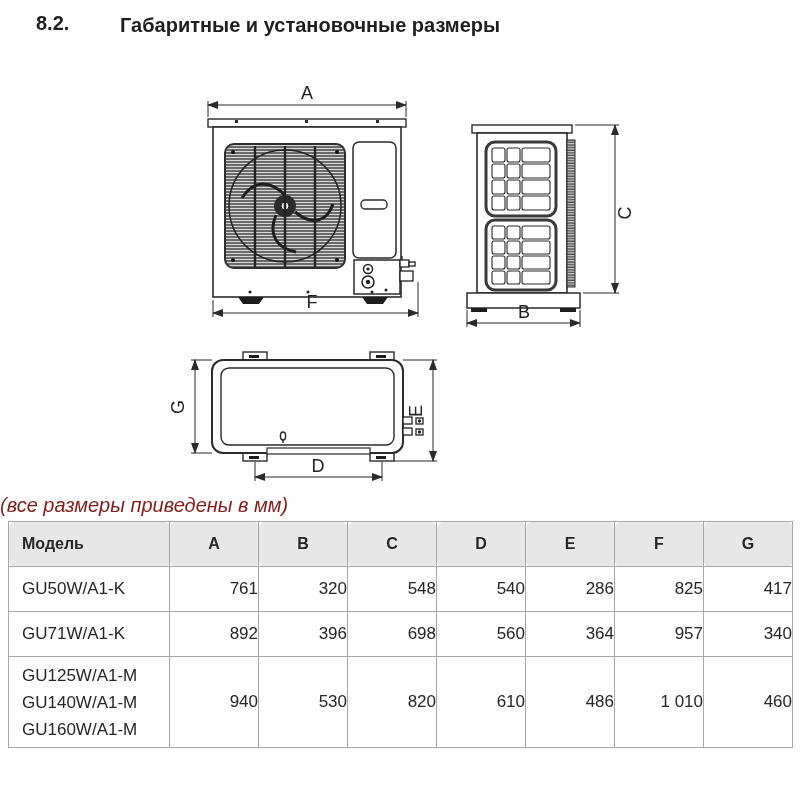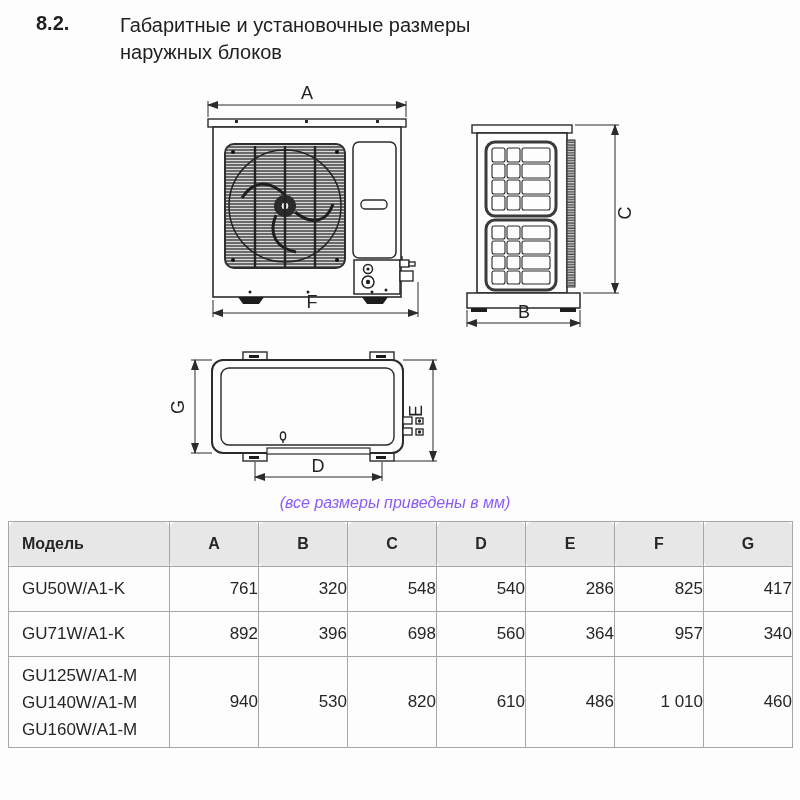--- a/index.html
+++ b/index.html
@@ -3,31 +3,31 @@
 <meta charset="utf-8">
 <style>
   html,body{margin:0;padding:0;}
   body{
     width:800px;height:800px;position:relative;background:#fdfdfd;
     font-family:"Liberation Sans", sans-serif;color:#1f1f1f;overflow:hidden;
   }
   
   .doc-header{position:absolute;top:12px;left:36px;display:flex;}
   .sec-num{font-size:20px;font-weight:bold;width:84px;flex:0 0 84px;}
-  .sec-title{font-size:20px;font-weight:normal;line-height:27px;}
+  .sec-title{font-size:20px;font-weight:bold;line-height:27px;}
   
   .drawing{position:absolute;}
   #front-view{left:180px;top:86px;}
   #side-view{left:445px;top:92px;}
   #top-view{left:170px;top:335px;}
   svg text{font-family:"Liberation Sans",sans-serif;font-size:18px;fill:#222;}
   
   .units-note{
-    position:absolute;top:494px;left:0;right:10px;text-align:center;
-    font-style:italic;font-size:16px;color:#8b5cf6;
+    position:absolute;top:494px;left:0;right:10px;text-align:left;
+    font-style:italic;font-size:20px;color:#7f1d1d;
   }
   
   table.dims{
     position:absolute;top:521px;left:8px;width:784px;
     border-collapse:collapse;table-layout:fixed;
     font-size:17px;color:#262626;
   }
   table.dims td,table.dims th{
     border:1px solid #a6a6a6;vertical-align:middle;padding:0;
   }
@@ -38,21 +38,20 @@
   td.model-cell .mline{line-height:27px;}
   tr.tall td{height:86px;padding-top:2px;padding-bottom:2px;}
 </style>
 </head>
 <body>
 
 <div class="doc-header">
   <span class="sec-num">8.2.</span>
   <div class="sec-title">
     <div>Габаритные и установочные размеры</div>
-    <div>наружных блоков</div>
   </div>
 </div>
 
 <svg id="front-view" class="drawing" width="244" height="236" viewBox="0 0 244 236">
   <defs>
     <marker id="f-arr" markerWidth="11" markerHeight="8" refX="10" refY="4" orient="auto-start-reverse">
       <path d="M0 0 L11 4 L0 8 z" fill="#2b2b2b"></path>
     </marker>
     <pattern id="f-stripes" width="4" height="3" patternUnits="userSpaceOnUse">
       <rect width="4" height="3" fill="#d8d8d8"></rect>

